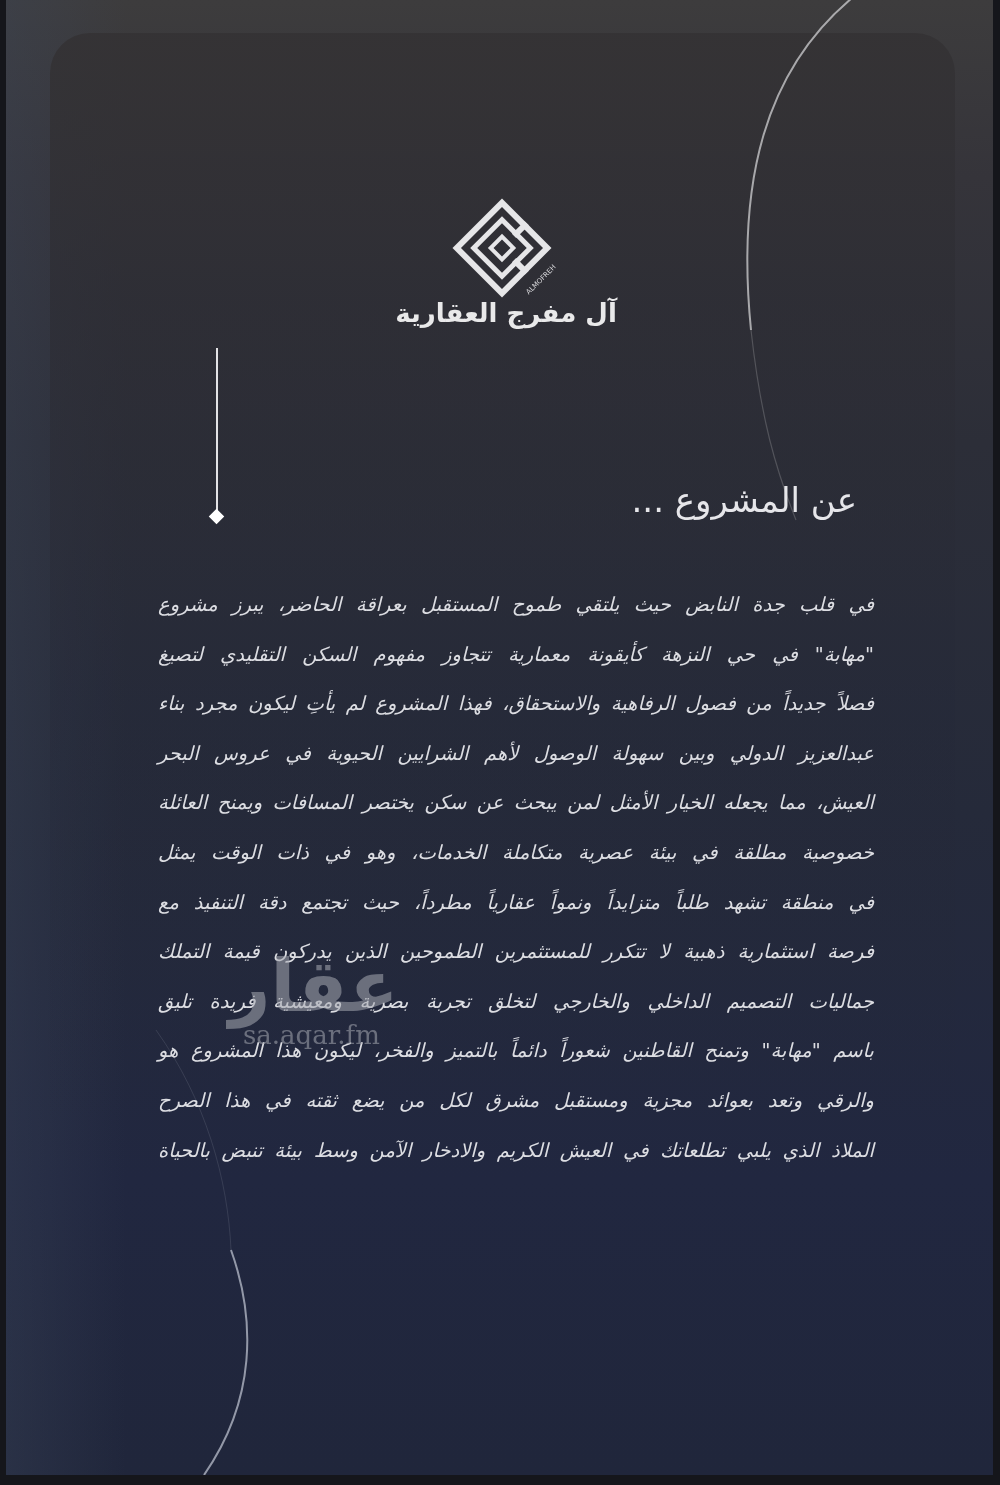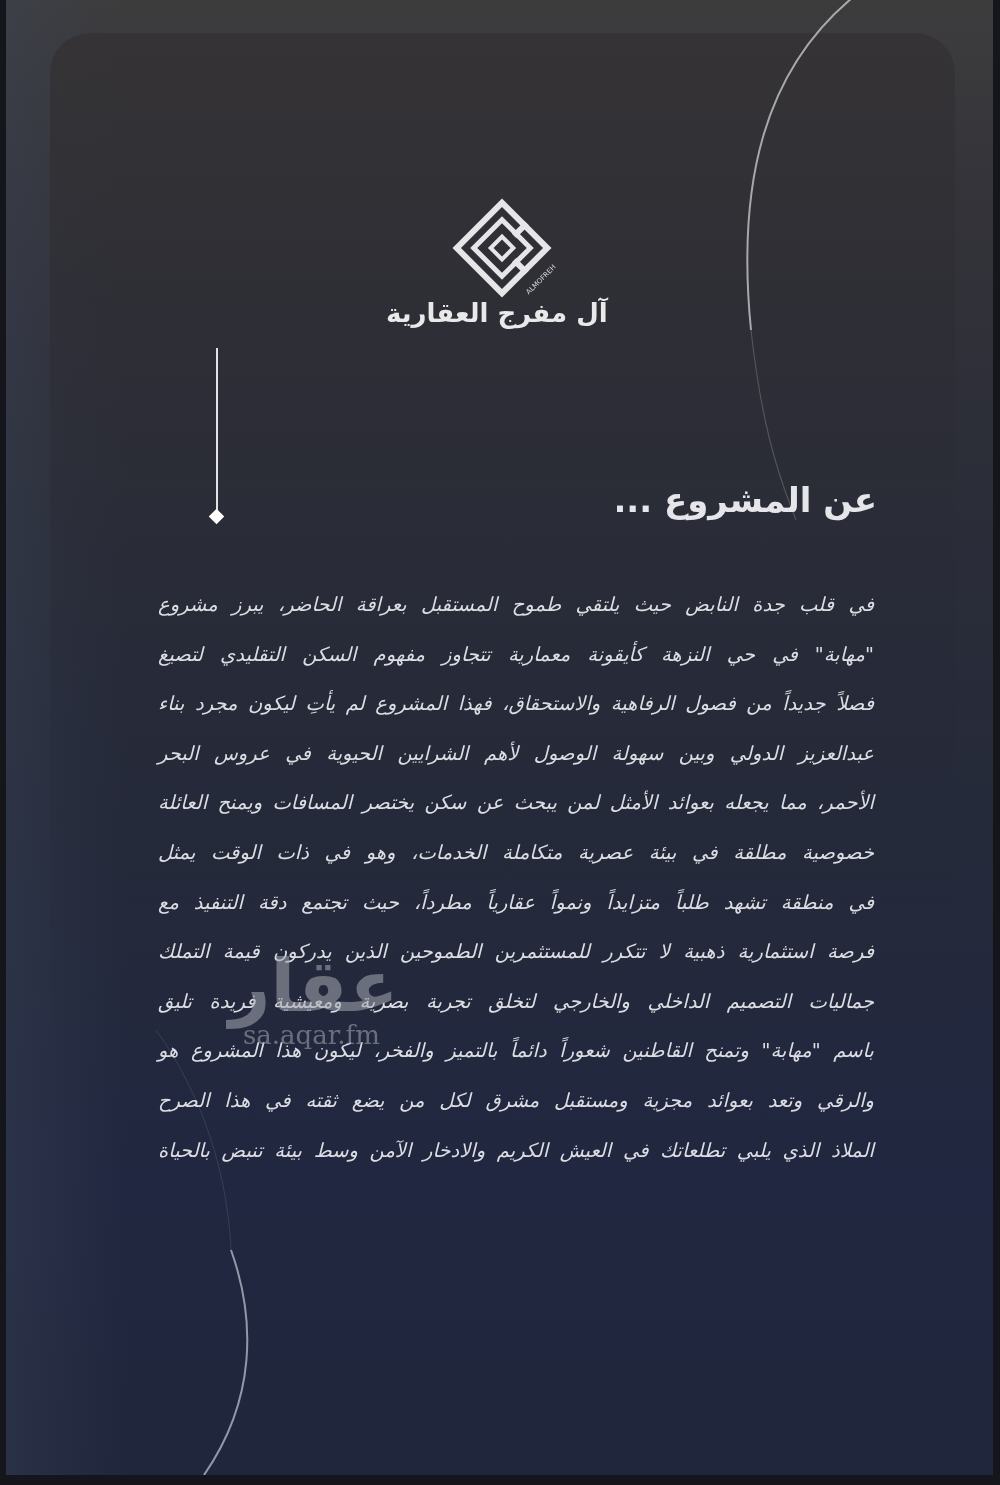--- a/index.html
+++ b/index.html
@@ -18,35 +18,35 @@
       background: linear-gradient(90deg, rgba(60,70,90,0.35), rgba(0,0,0,0));
     }
     .card {
       position: absolute; left: 44px; top: 33px; width: 905px; height: 1460px;
       border-radius: 40px;
       background: linear-gradient(180deg, rgba(52,50,52,0.9) 0%, rgba(45,45,52,0.7) 18%, rgba(36,40,56,0.35) 45%, rgba(30,36,58,0) 75%);
     }
     .arcs { position: absolute; left: 0; top: 0; width: 987px; height: 1475px; pointer-events: none; }
     .logo { position: absolute; left: 440px; top: 192px; width: 112px; height: 112px; }
     .brand-name {
-      position: absolute; left: 380px; top: 298px; width: 240px; text-align: left;
+      position: absolute; left: 380px; top: 298px; width: 240px; text-align: center;
       color: #e9e9ea; font-size: 26px; font-weight: bold; letter-spacing: 1px;
       font-family: "DejaVu Sans", sans-serif;
     }
     .vline {
       position: absolute; left: 210px; top: 348px; width: 2px; height: 164px;
       background: #e3e3e6;
     }
     .diamond {
       position: absolute; left: 205px; top: 511px; width: 11px; height: 11px;
       background: #ffffff; transform: rotate(45deg);
     }
     .title {
-      position: absolute; right: 116px; top: 480px;
-      color: #e6e6ea; font-size: 34px; font-weight: bold; direction: rtl;
+      position: absolute; right: 136px; top: 480px;
+      color: #e6e6ea; font-size: 34px; font-weight: normal; direction: rtl;
       font-family: "DejaVu Sans", sans-serif;
     }
     .body-text {
       position: absolute; left: 152px; top: 580px; width: 716px;
       direction: rtl; text-align: justify; text-align-last: right;
       color: #dcdde2; font-size: 19.5px; line-height: 49.6px;
       font-family: "DejaVu Sans", sans-serif;
     }
     .body-line { display: block; white-space: nowrap; text-align: justify; text-align-last: justify; font-style: italic; }
     .body-line.last { text-align-last: right; }
@@ -95,21 +95,21 @@
   <div class="vline"></div>
   <div class="diamond"></div>
 
   <div class="title">عن المشروع ...</div>
 
   <div class="body-text">
     <span class="body-line">في قلب جدة النابض حيث يلتقي طموح المستقبل بعراقة الحاضر، يبرز مشروع</span>
     <span class="body-line">"مهابة" في حي النزهة كأيقونة معمارية تتجاوز مفهوم السكن التقليدي لتصيغ</span>
     <span class="body-line">فصلاً جديداً من فصول الرفاهية والاستحقاق، فهذا المشروع لم يأتِ ليكون مجرد بناء</span>
     <span class="body-line">عبدالعزيز الدولي وبين سهولة الوصول لأهم الشرايين الحيوية في عروس البحر</span>
-    <span class="body-line">الأحمر، مما يجعله بعوائد الأمثل لمن يبحث عن سكن يختصر المسافات ويمنح العائلة</span>
+    <span class="body-line">العيش، مما يجعله الخيار الأمثل لمن يبحث عن سكن يختصر المسافات ويمنح العائلة</span>
     <span class="body-line">خصوصية مطلقة في بيئة عصرية متكاملة الخدمات، وهو في ذات الوقت يمثل</span>
     <span class="body-line">في منطقة تشهد طلباً متزايداً ونمواً عقارياً مطرداً، حيث تجتمع دقة التنفيذ مع</span>
     <span class="body-line">فرصة استثمارية ذهبية لا تتكرر للمستثمرين الطموحين الذين يدركون قيمة التملك</span>
     <span class="body-line">جماليات التصميم الداخلي والخارجي لتخلق تجربة بصرية ومعيشية فريدة تليق</span>
     <span class="body-line">باسم "مهابة" وتمنح القاطنين شعوراً دائماً بالتميز والفخر، ليكون هذا المشروع هو</span>
     <span class="body-line">والرقي وتعد بعوائد مجزية ومستقبل مشرق لكل من يضع ثقته في هذا الصرح</span>
     <span class="body-line">الملاذ الذي يلبي تطلعاتك في العيش الكريم والادخار الآمن وسط بيئة تنبض بالحياة</span>
   </div>
 
   <div class="watermark">

